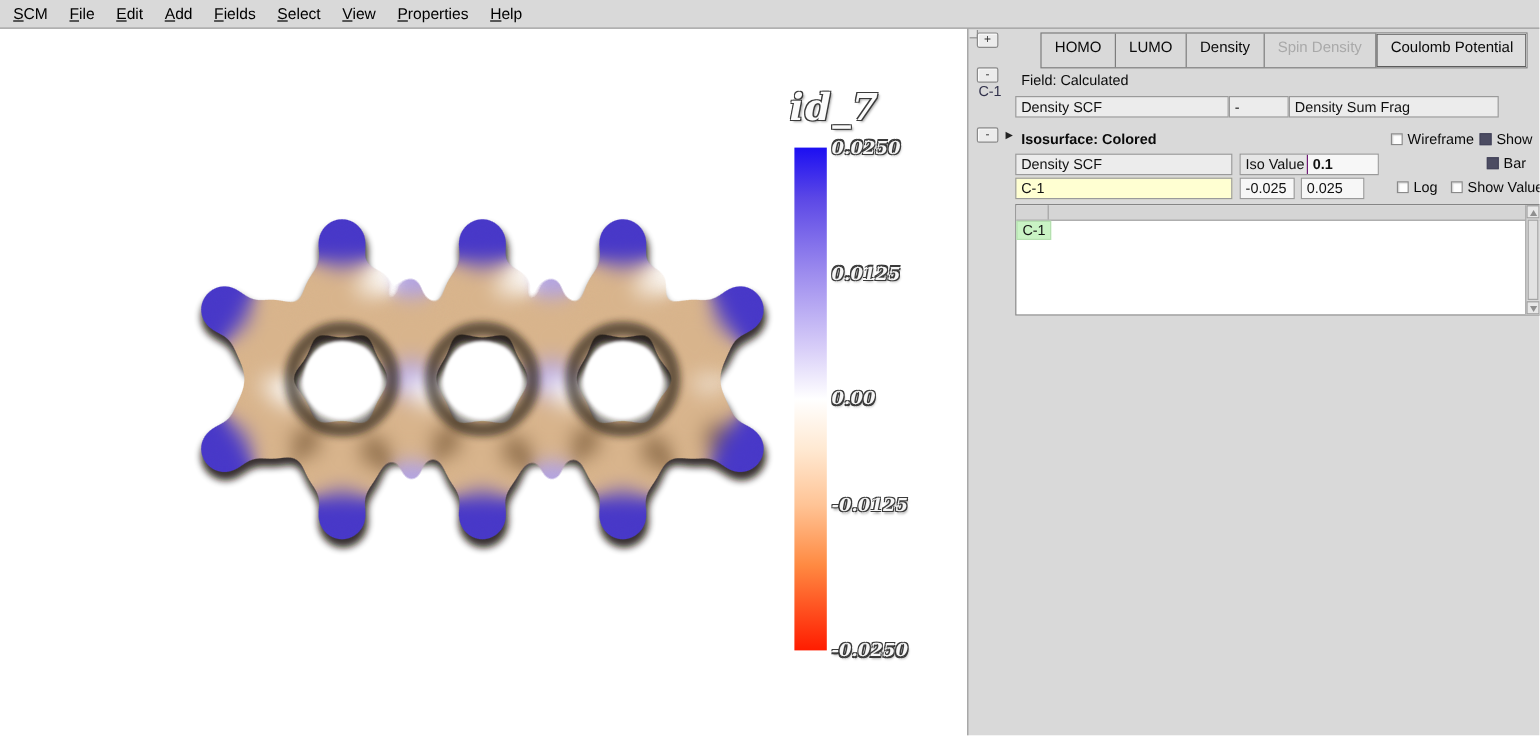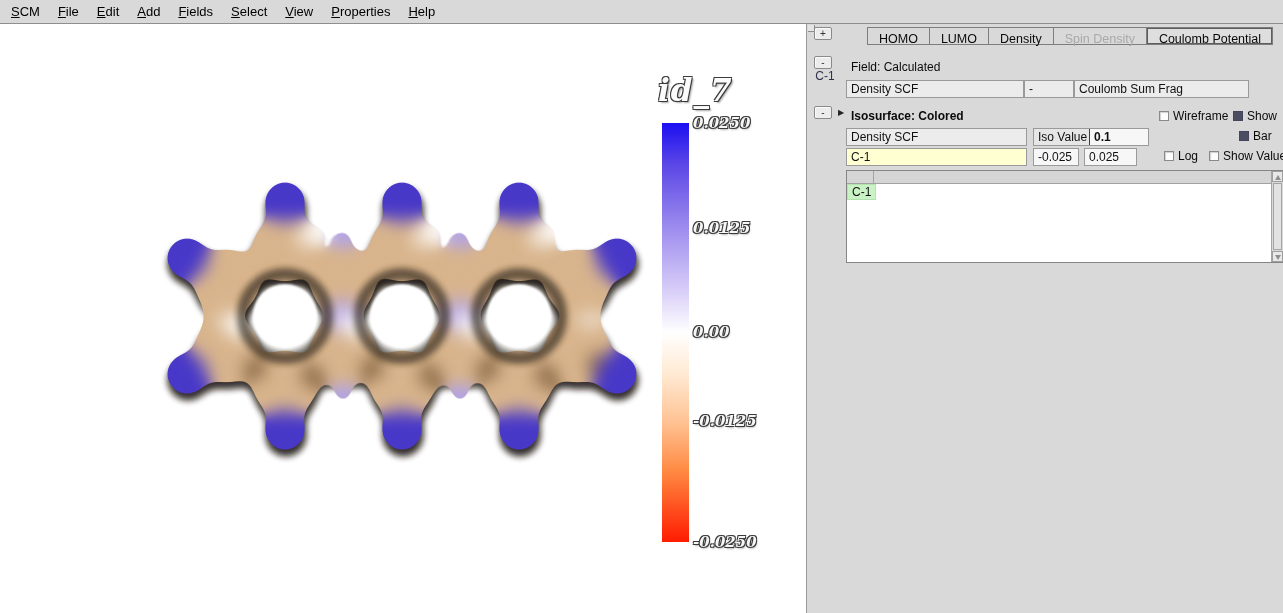--- a/index.html
+++ b/index.html
@@ -38,21 +38,21 @@
   .sash { position:absolute; left:1px; top:1px; width:7px; height:7px;
     border-right:1px solid #8f8f8f; border-bottom:1px solid #8f8f8f; background:#e4e4e4; }
 
   .mini-btn { position:absolute; width:18px; height:13px; background:#ececec;
     border:1px solid #8a8a8a; border-radius:2px; font-size:10px; line-height:11px;
     text-align:center; color:#333; box-shadow:1px 1px 0 rgba(255,255,255,.8) inset; }
   .frag-label { position:absolute; left:3px; top:45px; width:30px; text-align:center;
     color:#30304a; font-size:12px; }
   .expander { position:absolute; left:31px; top:84px; font-size:8px; color:#222; }
 
-  .tab-row { position:absolute; left:60px; top:3px; height:18px; display:flex;
+  .tab-row { position:absolute; left:60px; top:3px; height:30px; display:flex;
     border:1px solid #7d7d7d; background:#d9d9d9; }
   .tab { padding:4px 11px; border-right:1px solid #7d7d7d; font-size:12.5px;
     white-space:nowrap; color:#0a0a0a; }
   .tab:last-child { border-right:none;padding-left:12px; }
   .tab.disabled { color:#a9a9a9; }
   .tab.selected { box-shadow:inset 0 0 0 1px #5c5c5c; background:#dedede; }
 
   .sec-label { position:absolute; font-size:12px; color:#0a0a0a; }
 
   .field { position:absolute; height:18px; background:#ececec; border:1px solid #9a9a9a;
@@ -242,21 +242,21 @@
         <div class="tab">LUMO</div>
         <div class="tab">Density</div>
         <div class="tab disabled">Spin Density</div>
         <div class="tab selected">Coulomb Potential</div>
       </div>
 
     <div class="sec-label" style="left:44px; top:36px;">Field: Calculated</div>
 
     <div class="field" style="left:39px; top:56px; width:178px;">Density SCF</div>
     <div class="field" style="left:217px; top:56px; width:50px;">-</div>
-    <div class="field" style="left:267px; top:56px; width:175px;">Coulomb Sum Frag</div>
+    <div class="field" style="left:267px; top:56px; width:175px;">Density Sum Frag</div>
 
     <div class="sec-label" style="left:44px; top:85px;font-weight:bold;">Isosurface: Colored</div>
     <span class="chk" style="left:352px; top:87px;"></span>
     <span class="chk-label" style="left:366px; top:85px;text-align:right;">Wireframe</span>
     <span class="chk checked" style="left:426px; top:87px;"></span>
     <span class="chk-label" style="left:440px; top:85px;">Show</span>
 
     <div class="field" style="left:39px; top:104px; width:181px;">Density SCF</div>
     <div class="iso-group" style="left:226px; top:104px; width:116px;">
       <span class="lbl">Iso Value</span>

